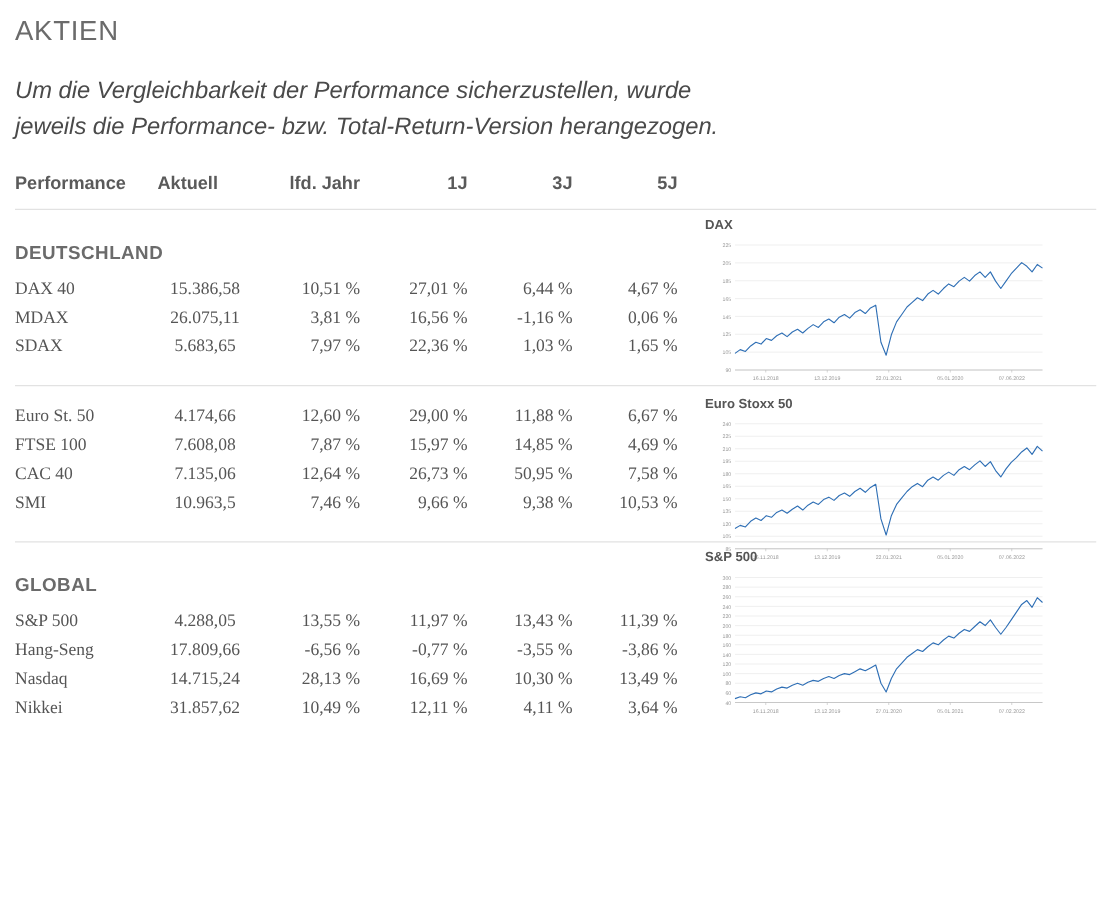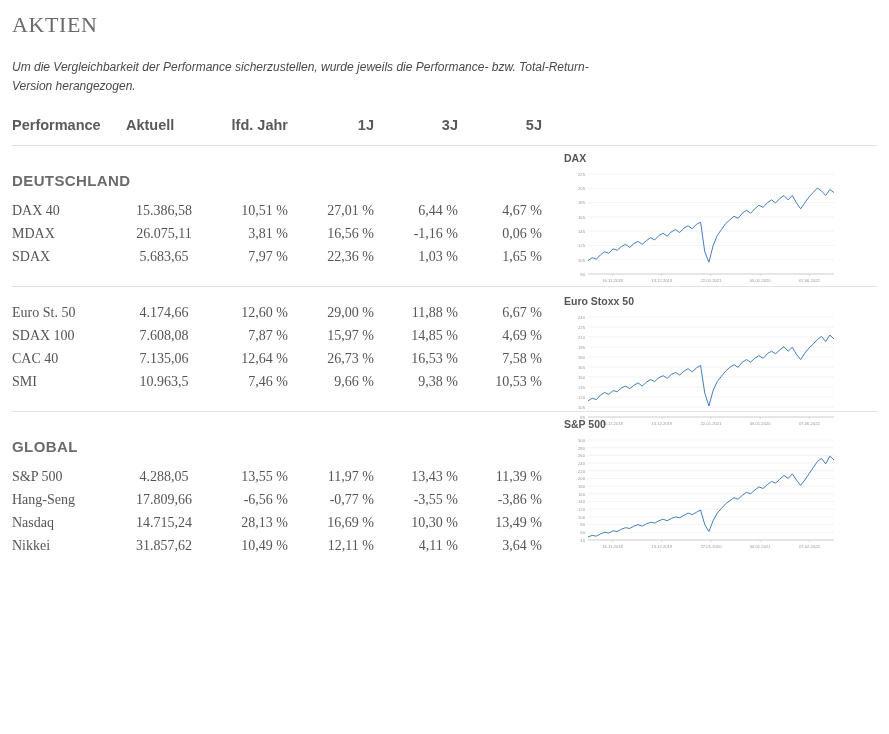--- a/index.html
+++ b/index.html
@@ -22,25 +22,24 @@
     height: 734px;
     position: relative;
   }
   .page-title {
     font-size: 22px;
     font-weight: 400;
     color: #6b6b6b;
     letter-spacing: 0.6px;
     margin: 6px 0 0 0;
     padding-top: 6px;
-    font-family: Liberation Serif, serif;
   }
   .intro {
     font-style: italic;
-    font-size: 12px;
+    font-size: 19px;
     line-height: 1.55;
     color: #4a4a4a;
     margin-top: 20px;
     max-width: 580px;
   }
   
   .perf-header {
     display: flex;
     align-items: baseline;
     margin-top: 22px;
@@ -211,33 +210,33 @@
         <div class="table-area">
           <div class="row">
             <div class="col-name">Euro St. 50</div>
             <div class="col-val">4.174,66</div>
             <div class="col-ytd">12,60 %</div>
             <div class="col-1j">29,00 %</div>
             <div class="col-3j">11,88 %</div>
             <div class="col-5j">6,67 %</div>
           </div>
           <div class="row">
-            <div class="col-name">SDAX 100</div>
+            <div class="col-name">FTSE 100</div>
             <div class="col-val">7.608,08</div>
             <div class="col-ytd">7,87 %</div>
             <div class="col-1j">15,97 %</div>
             <div class="col-3j">14,85 %</div>
             <div class="col-5j">4,69 %</div>
           </div>
           <div class="row">
             <div class="col-name">CAC 40</div>
             <div class="col-val">7.135,06</div>
             <div class="col-ytd">12,64 %</div>
             <div class="col-1j">26,73 %</div>
-            <div class="col-3j">16,53 %</div>
+            <div class="col-3j">50,95 %</div>
             <div class="col-5j">7,58 %</div>
           </div>
           <div class="row">
             <div class="col-name">SMI</div>
             <div class="col-val">10.963,5</div>
             <div class="col-ytd">7,46 %</div>
             <div class="col-1j">9,66 %</div>
             <div class="col-3j">9,38 %</div>
             <div class="col-5j">10,53 %</div>
           </div>

